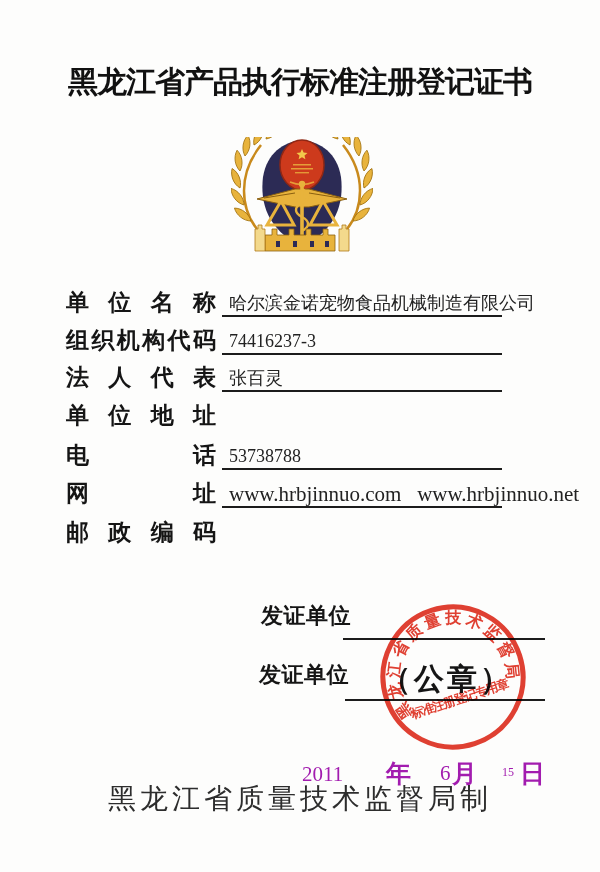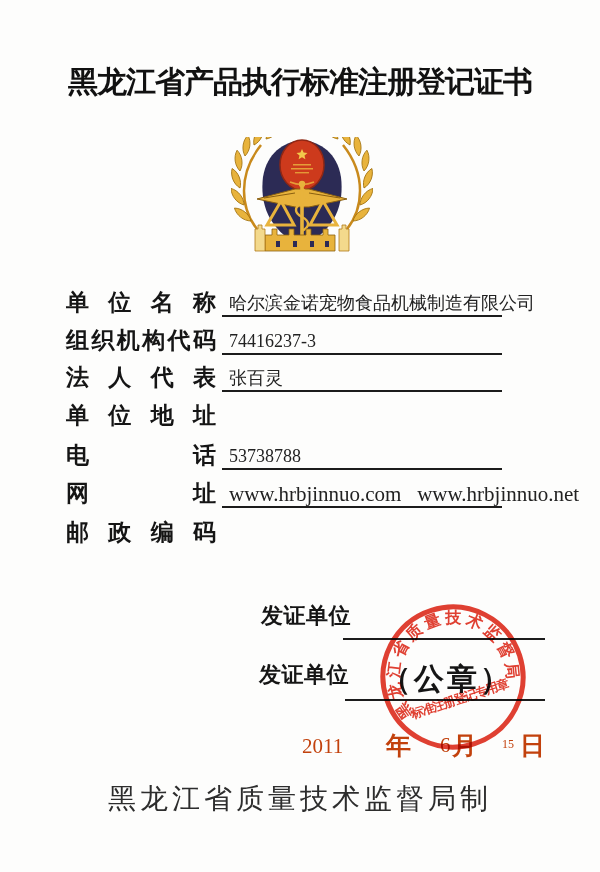--- a/index.html
+++ b/index.html
@@ -26,21 +26,21 @@
   .certno-label,.issuer-label{position:absolute;font-size:22px;font-weight:bold;color:#151515;letter-spacing:0.5px;}
   .certno-label{left:261px;top:601px;}
   .issuer-label{left:259px;top:660px;text-align:right;}
   .certno-line{position:absolute;left:343px;top:608px;width:202px;height:30px;
                border-bottom:2px solid #1c1c1c;}
   .issuer-line{position:absolute;left:345px;top:664px;width:200px;height:35px;
                border-bottom:2px solid #1c1c1c;box-sizing:content-box;}
   .issuer-line span{display:block;padding-left:36px;font-size:30px;font-weight:bold;
                     letter-spacing:3px;line-height:30px;color:#151515;}
 
-  .date-part{position:absolute;color:#c2410c;}
+  .date-part{position:absolute;color:#a21caf;margin-top:28px;}
   .d-num{font-size:21px;}
   .d-cjk{font-size:25px;font-weight:bold;}
   .d-year{left:302px;top:734px;}
   .d-ysuf{left:386px;top:729px;}
   .d-month{left:440px;top:733px;}
   .d-msuf{left:452px;top:729px;}
   .d-day{left:502px;top:737px;font-size:12px;}
   .d-dsuf{left:520px;top:729px;}
 
   .footer{position:absolute;left:0;top:780px;width:600px;text-align:center;

